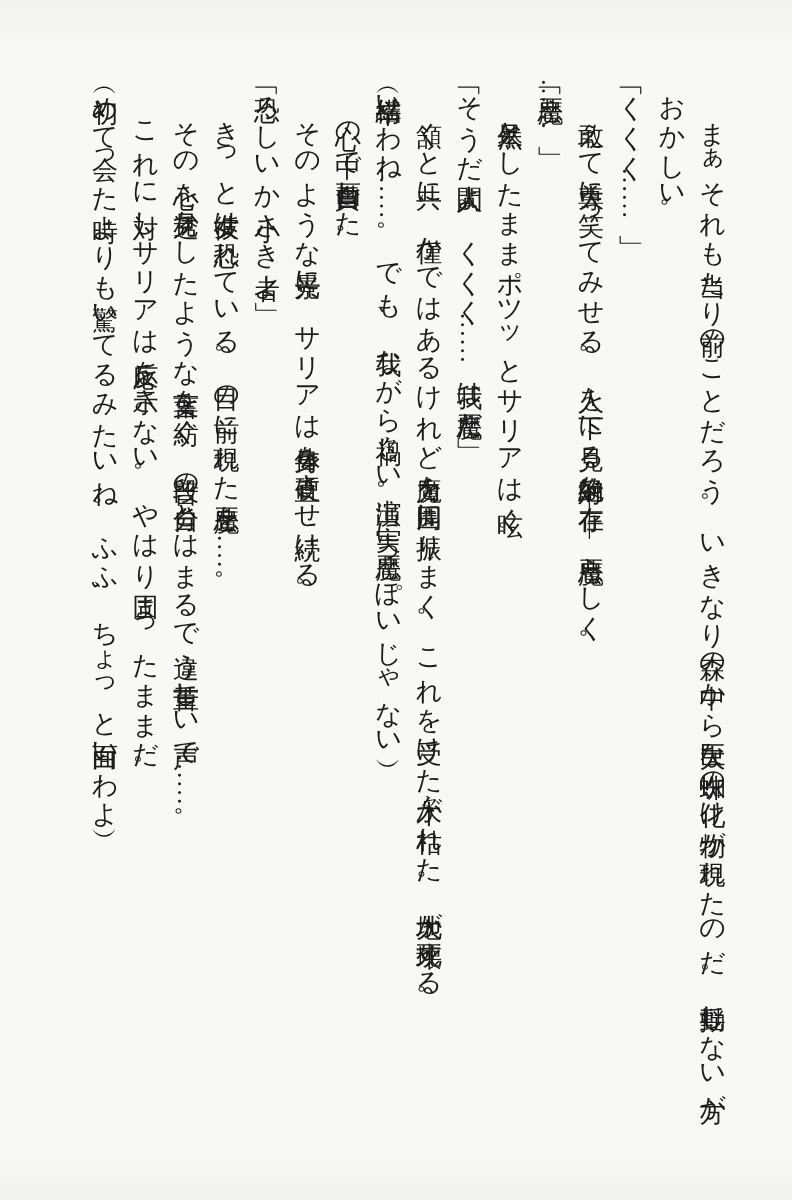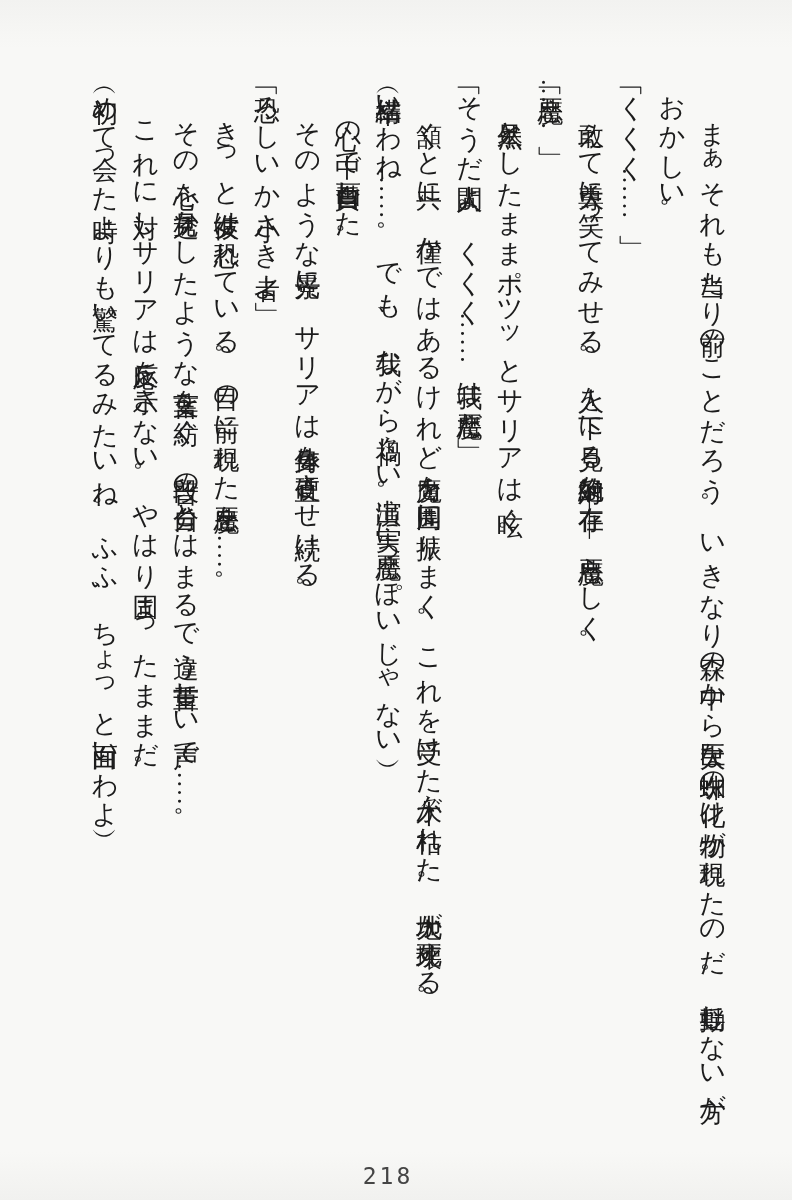--- a/index.html
+++ b/index.html
@@ -62,14 +62,13 @@
       <p>　頷くと共に、僅かではあるけれど魔力を周囲に振りまく。これを受けた木々が枯れた。大地が壊死する。</p>
       <p>（結構辛いわね……。でも、我ながら禍々しい演出。実に悪魔っぽいじゃない）</p>
       <p>　心の中で自画自賛した。</p>
       <p>　そのような光景に、サリアは身体を硬直させ続ける。</p>
       <p>「恐ろしいか小さき者よ」</p>
       <p>　きっと彼女は恐れている。目の前に現れた悪魔を……。</p>
       <p>　その心を見透かしたような言葉を紡ぐ。普段の自分とはまるで違う重苦しい声で……。</p>
       <p>　これに対しサリアは反応を示さない。やはり固まったままだ。</p>
       <p>（初めて会った時よりも驚いてるみたいね。ふふ、ちょっと面白いわよ）</p>
     </div>
-  <div class="page-number">218</div>
 </div>
 
 </body></html>

